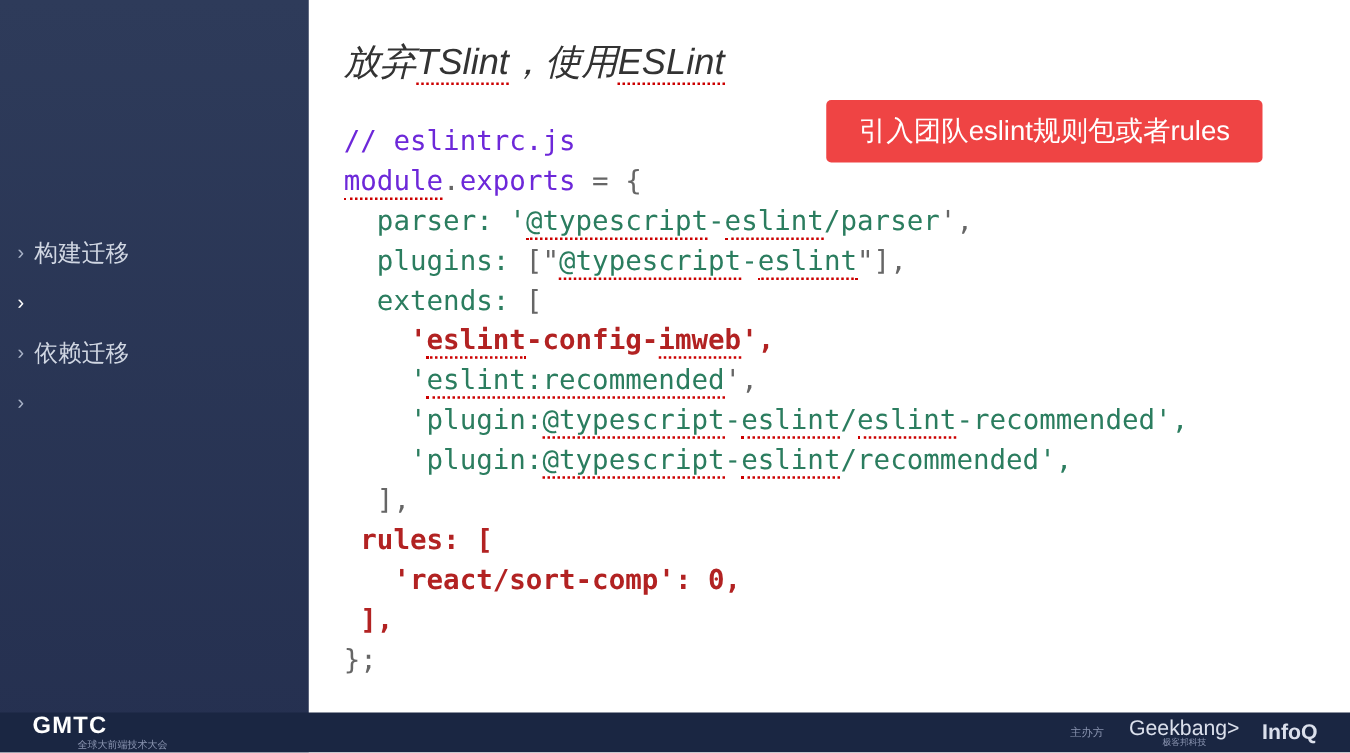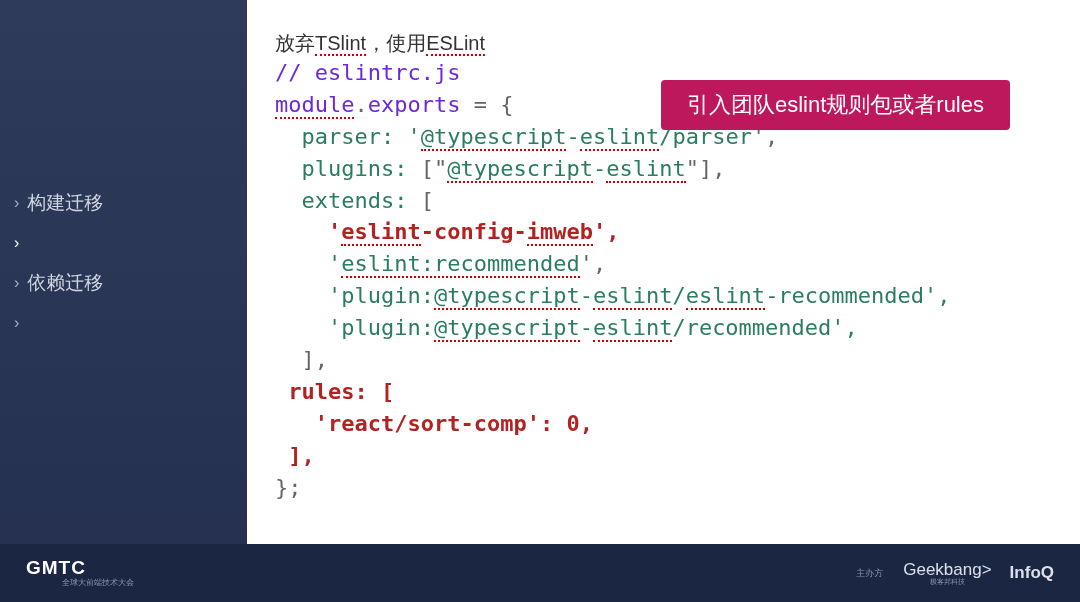--- a/index.html
+++ b/index.html
@@ -49,31 +49,33 @@
     }
     .sidebar-item.active .chevron {
       color: #ffffff;
     }
     .main {
       flex: 1;
       padding: 30px 20px 20px 28px;
       position: relative;
     }
     .title {
-      font-size: 20px;
+      font-size: 29px;
       color: #333333;
+      margin-bottom: 28px;
+      font-style: italic;
     }
     .title .underline {
       border-bottom: 2px dotted #cc0000;
     }
     .callout {
       position: absolute;
       top: 80px;
       right: 70px;
-      background: #be185d;
+      background: #ef4444;
       color: #ffffff;
       font-size: 22px;
       font-weight: 500;
       padding: 10px 26px;
       border-radius: 4px;
     }
     .code-block {
       font-family: "Consolas", "Monaco", monospace;
       font-size: 22px;
       line-height: 1.45;
@@ -87,21 +89,21 @@
     .code-punct { color: #666666; }
     .code-red { color: #b22222; font-weight: bold; }
     .dotted-underline {
       border-bottom: 2px dotted #cc0000;
     }
     .footer {
       position: absolute;
       bottom: 0;
       left: 0;
       width: 100%;
-      height: 58px;
+      height: 32px;
       background: #1a2642;
       display: flex;
       align-items: center;
       justify-content: space-between;
       padding: 0 26px;
       color: #ffffff;
     }
     .footer-left {
       display: flex;
       flex-direction: column;

